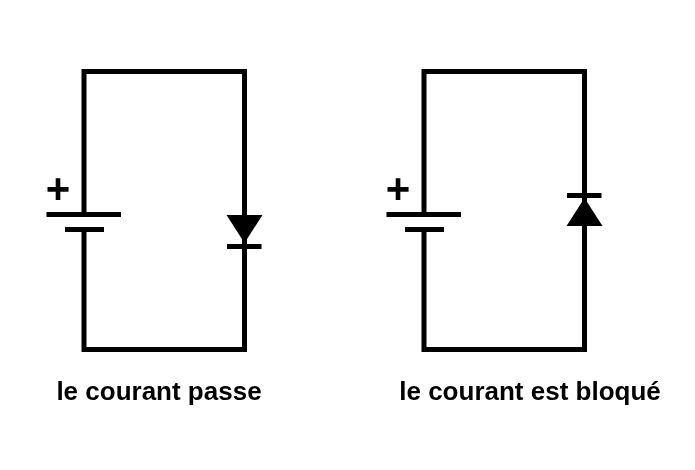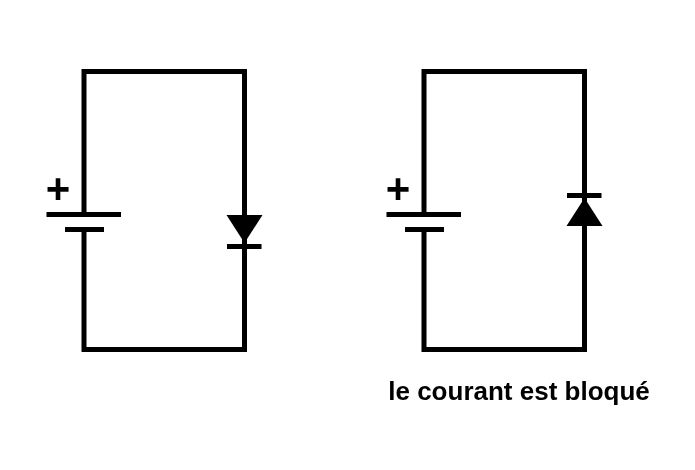--- a/index.html
+++ b/index.html
@@ -30,21 +30,21 @@
     top: 378px;
     width: 280px;
     text-align: center;
     font-weight: bold;
     font-size: 26px;
     line-height: 26px;
     color: #000000;
     white-space: nowrap;
   }
   .caption-left  { left: 19px; }
-  .caption-right { left: 379px; }
+  .caption-right { left: 390px; }
 </style>
 </head>
 <body>
 
 <div class="canvas">
 
   <svg class="schematic" width="695" height="470" viewBox="0 0 695 470">
 
     <g stroke-width="5" stroke="#000000" fill="#000000">
       <path d="M 84 214.5 V 71.5 H 244.5 V 349.5 H 84 V 229.5" fill="none"></path>
@@ -58,16 +58,17 @@
     <g stroke-width="5" stroke="#000000" fill="#000000">
       <path d="M 424 214.5 V 71.5 H 584.5 V 349.5 H 424 V 229.5" fill="none"></path>
       <line x1="386.5" y1="214.5" x2="461" y2="214.5"></line>
       <line x1="405" y1="229.5" x2="444" y2="229.5"></line>
       <text x="398" y="203" text-anchor="middle" stroke="none">+</text>
       <line x1="567" y1="195.5" x2="601.5" y2="195.5"></line>
       <polygon points="566.5,226 602.5,226 584.5,198" stroke="none"></polygon>
     </g>
   </svg>
 
+  <div class="caption caption-left">le courant passe</div>
 
   <div class="caption caption-right">le courant est bloqué</div>
 
 </div>
 
 </body></html>

